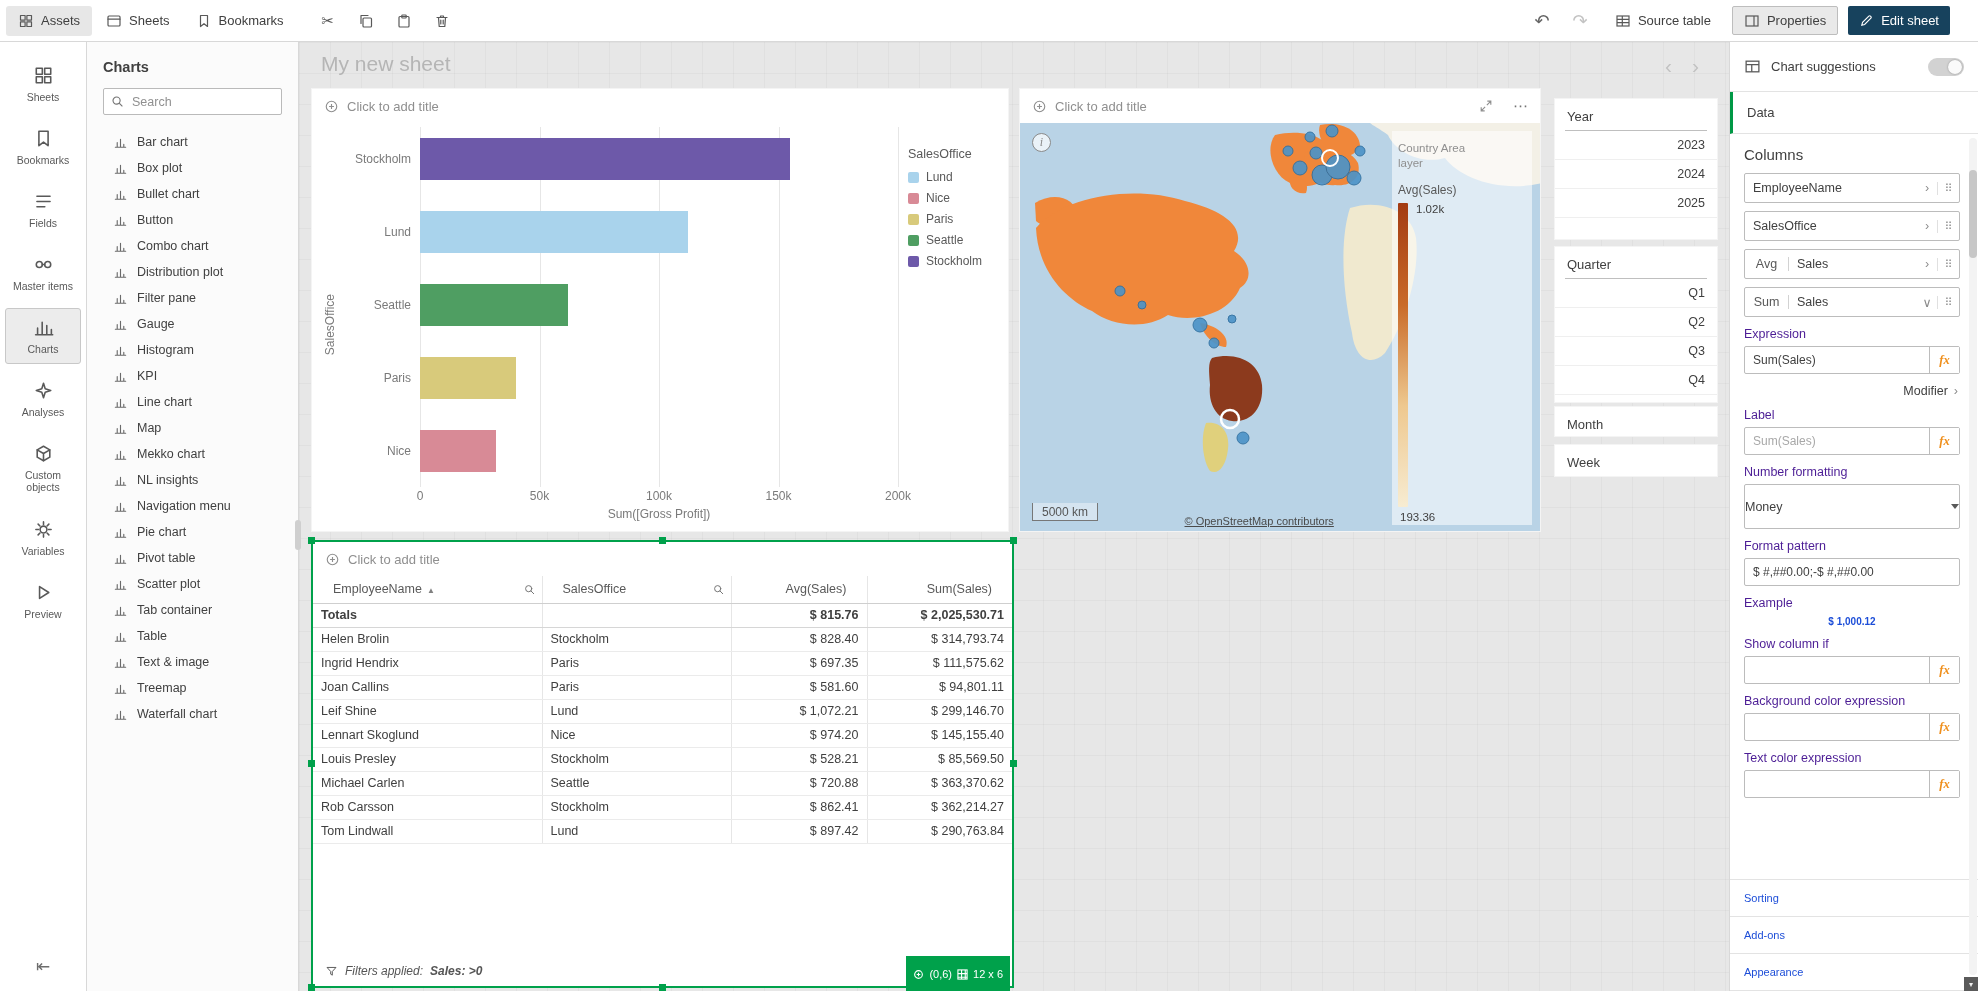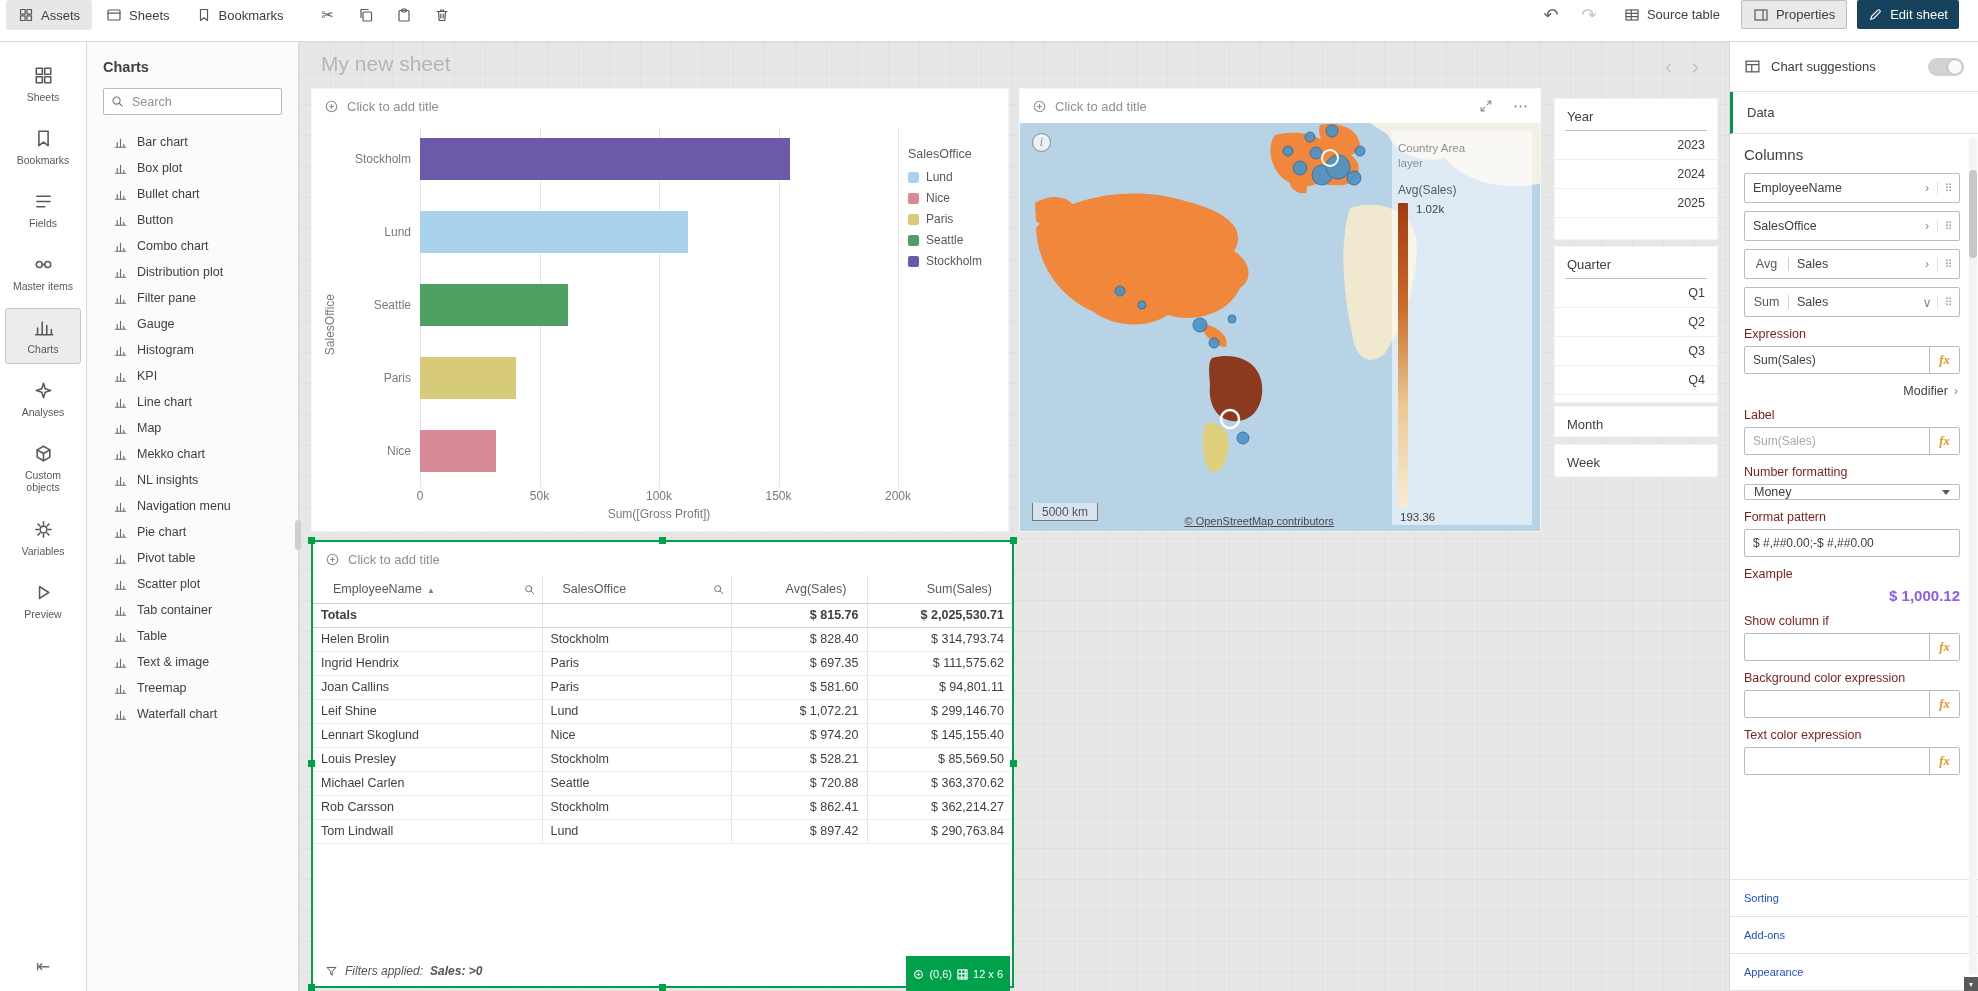--- a/index.html
+++ b/index.html
@@ -1,20 +1,20 @@
 <!DOCTYPE html>
 <html><head>
 <meta charset="utf-8">
 <style>
 *{box-sizing:border-box;margin:0;padding:0}
 html,body{width:1978px;height:991px}
 body{font-family:"Liberation Sans",sans-serif;font-size:13px;color:#404040;background:#fff;overflow:hidden;position:relative}
 svg{display:block}
 
-.topbar{position:absolute;left:0;top:0;right:0;height:42px;background:#fff;border-bottom:1px solid #d8d8d8;display:flex;align-items:flex-start;justify-content:space-between;padding:0 19px 0 6px;z-index:40}
+.topbar{position:absolute;left:0;top:0;right:0;height:42px;background:#fff;border-bottom:1px solid #d8d8d8;display:flex;align-items:center;justify-content:space-between;padding:0 28px 0 6px;z-index:40}
 .tb-left{display:flex;align-items:center}
 .tb-tab{display:flex;align-items:center;gap:7px;height:30px;padding:0 12px;border-radius:3px;color:#404040;cursor:pointer;margin-right:2px}
 .tb-tab.active{background:#e7e7e7}
 .tb-tab svg,.tb-tool svg,.tb-btn svg{stroke:#595959}
 .tb-tools{display:flex;align-items:center;margin-left:16px;gap:10px}
 .tb-tool{width:28px;height:28px;display:flex;align-items:center;justify-content:center;color:#595959;font-size:15px;cursor:pointer;border-radius:3px}
 .tb-right{display:flex;align-items:center;gap:10px}
 .tb-histbtn{width:28px;height:28px;display:flex;align-items:center;justify-content:center;font-size:18px;color:#666;cursor:pointer}
 .tb-histbtn.disabled{color:#c3c3c3}
 .tb-btn{display:flex;align-items:center;gap:7px;height:29px;padding:0 11px;border-radius:2px;cursor:pointer;color:#404040;white-space:nowrap}
@@ -112,31 +112,31 @@
 .toggle{width:36px;height:18px;border-radius:9px;background:#d2d2d2;position:relative;cursor:pointer;flex:none}
 .toggle .knob{position:absolute;right:2px;top:2px;width:14px;height:14px;border-radius:50%;background:#fafafa;box-shadow:0 0 2px rgba(0,0,0,.35)}
 .pr-datatab{flex:none;padding:13px 14px;border-bottom:1px solid #e3e3e3;border-left:3px solid #009845;color:#404040;cursor:pointer}
 .pr-scroll{flex:1;overflow:hidden;padding:12px 18px 0 14px;position:relative}
 .pr-cols-h{font-size:15px;color:#404040;margin-bottom:10px}
 .chip{display:flex;align-items:center;height:30px;border:1px solid #bcbcbc;border-radius:2px;background:#fff;margin-bottom:8px;font-size:12.5px;color:#404040;cursor:grab}
 .chip .pre{flex:none;width:44px;text-align:center;border-right:1px solid #d2d2d2;color:#595959}
 .chip .lab{flex:1;padding:0 8px;overflow:hidden;white-space:nowrap}
 .chip .chev{flex:none;width:20px;text-align:center;color:#8a8a8a}
 .chip .drag{flex:none;width:22px;text-align:center;color:#9a9a9a;border-left:1px solid #e0e0e0;font-size:11px}
-.p-label{font-size:12.5px;color:#7f1d1d;margin:10px 0 5px}
+.p-label{font-size:12.5px;color:#4c1d95;margin:10px 0 5px}
 .igroup{display:flex;height:28px;border:1px solid #bcbcbc;border-radius:2px;background:#fff}
 .igroup input{flex:1;min-width:0;border:none;outline:none;padding:0 8px;font:12px "Liberation Sans",sans-serif;color:#404040;background:transparent}
 .igroup input::placeholder{color:#a8a8a8}
 .fxbtn{flex:none;width:30px;border:none;border-left:1px solid #bcbcbc;background:#fff;color:#ef8f1c;font:italic 700 12.5px "Liberation Serif",serif;cursor:pointer}
 .mod-row{display:flex;justify-content:flex-end;align-items:center;gap:6px;margin:10px 2px 0;color:#404040;font-size:12.5px;cursor:pointer}
 .mod-row .c{color:#8a8a8a}
-.selectbox{display:flex;align-items:center;height:16px;border:1px solid #bcbcbc;border-radius:2px;padding:0 9px;font-size:12.5px;color:#404040;cursor:pointer}
+.selectbox{display:flex;align-items:center;height:45px;border:1px solid #bcbcbc;border-radius:2px;padding:0 0;font-size:12.5px;color:#404040;cursor:pointer}
 .selectbox .v{flex:1}
 .caret{width:0;height:0;border-left:4px solid transparent;border-right:4px solid transparent;border-top:5px solid #595959}
-.example-v{text-align:right;font-size:15px;color:#8b5cf6;font-weight:700;margin-top:6px}
+.example-v{text-align:center;font-size:10px;color:#1d4ed8;font-weight:700;margin-top:6px}
 .pr-sections{flex:none;border-top:1px solid #e3e3e3}
 .pr-sec{padding:12px 14px;border-bottom:1px solid #e3e3e3;font-size:11px;color:#1d4ed8;cursor:pointer}
 .pr-scrollbar{position:absolute;right:1px;top:96px;bottom:16px;width:8px;background:#f3f3f3;border-radius:4px;z-index:35}
 .pr-thumb{position:absolute;top:32px;height:88px;width:8px;background:#c7c7c7;border-radius:4px}
 .pr-corner{position:absolute;right:0;bottom:0;width:14px;height:14px;background:#5a5a5a;color:#eee;display:flex;align-items:center;justify-content:center;font-size:8px;z-index:36}
 </style>
 </head>
 <body>
 
 <header class="topbar">

